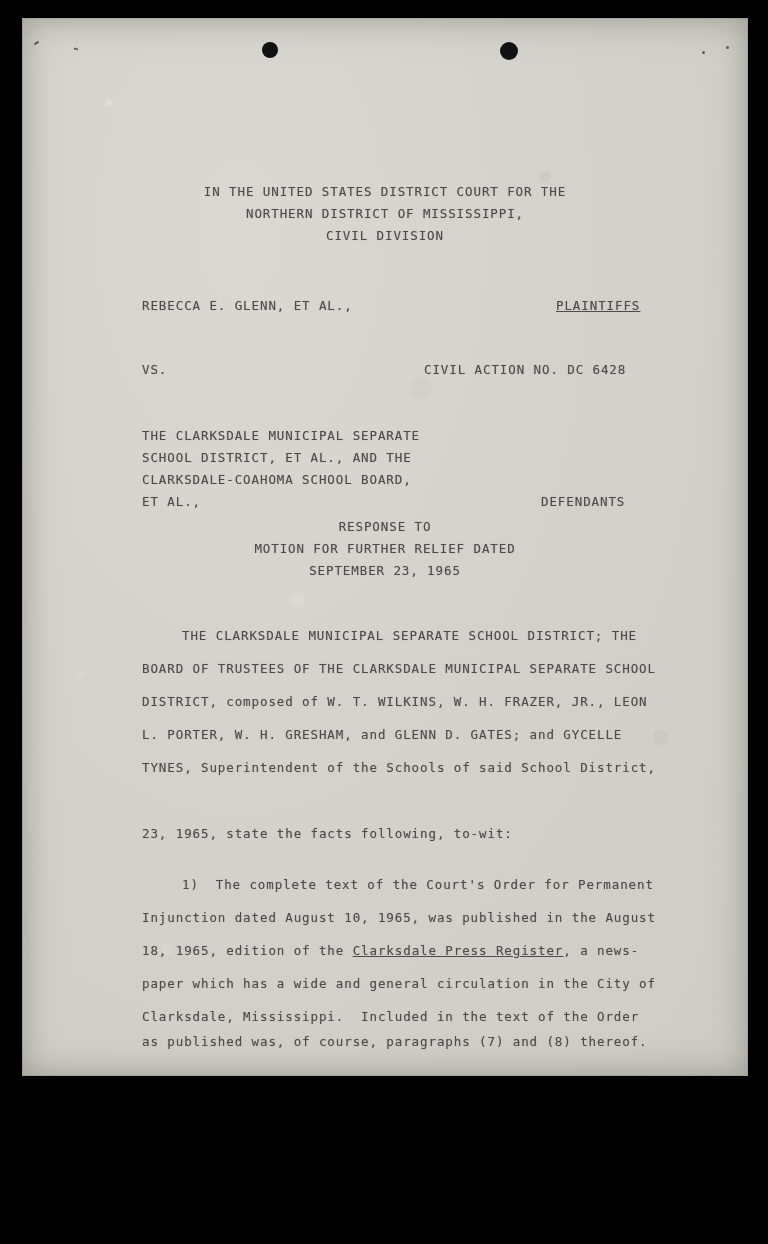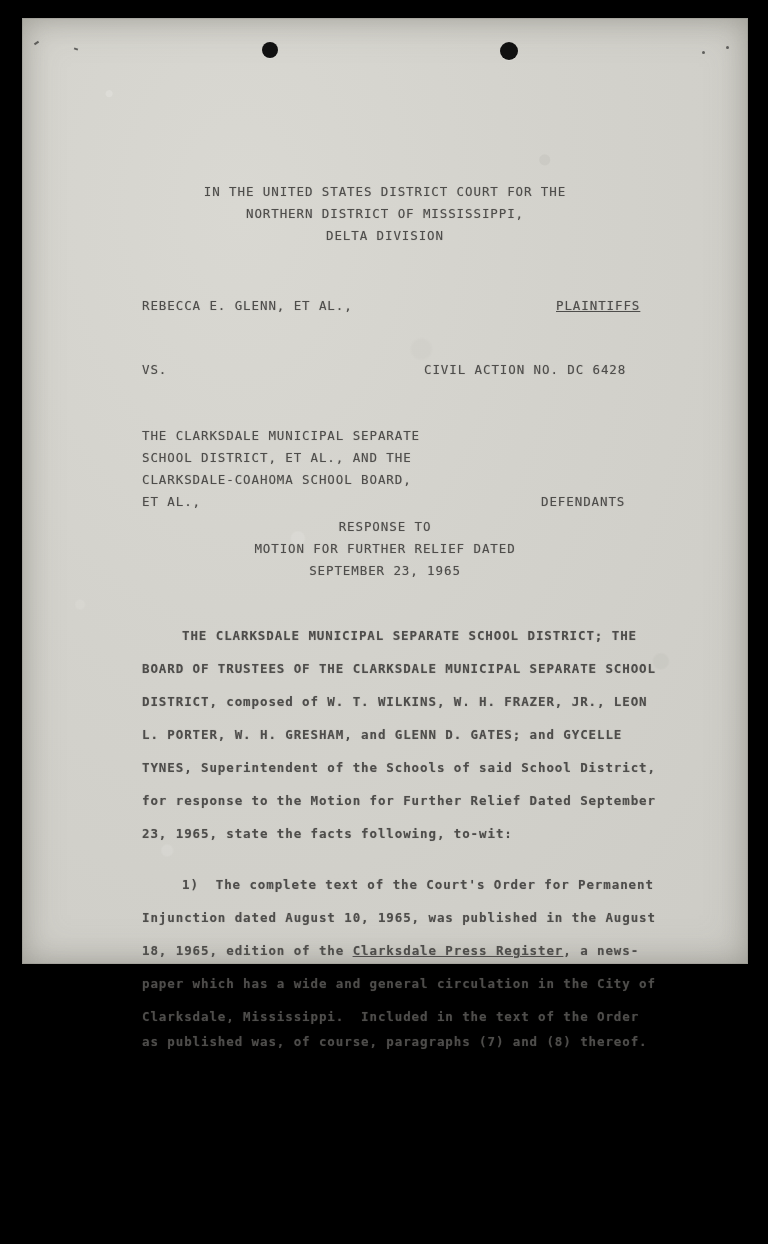--- a/index.html
+++ b/index.html
@@ -12,21 +12,21 @@
     height: 1244px;
     overflow: hidden;
     font-family: "DejaVu Sans Mono", monospace;
   }
 
   #page {
     position: absolute;
     left: 22px;
     top: 18px;
     width: 726px;
-    height: 946px;
+    height: 1058px;
     background:
       radial-gradient(ellipse at 30% 20%, #d9d8d2 0%, #d3d2cc 45%, #cdccc6 100%);
     box-shadow: inset 0 0 40px rgba(120,118,110,0.35);
   }
 
   
   #grain {
     position: absolute;
     inset: 0;
     pointer-events: none;
@@ -92,33 +92,33 @@
 
   .ctr {
     position: absolute;
     width: 726px;
     text-align: center;
     white-space: pre;
     text-shadow: 0 0 1px rgba(90,88,84,0.45);
   }
 
   .caption { font-size: 12.5px; }
-  .body    { font-size: 12.5px; font-weight: bold; }
+  .body    { font-size: 12.5px; }
   .ul { text-decoration: underline; }
 </style>
 </head>
 <body>
 
 <div id="page">
 
   <div id="doc">
 
     <div class="ctr caption" style="top:168px;">IN THE UNITED STATES DISTRICT COURT FOR THE</div>
     <div class="ctr caption" style="top:190px;">NORTHERN DISTRICT OF MISSISSIPPI,</div>
-    <div class="ctr caption" style="top:212px;">DELTA DIVISION</div>
+    <div class="ctr caption" style="top:212px;">CIVIL DIVISION</div>
 
     <div class="line caption" style="left:120px; top:282px;">REBECCA E. GLENN, ET AL.,</div>
     <div class="line caption" style="left:534px; top:282px;text-decoration:underline;">PLAINTIFFS</div>
 
     <div class="line caption" style="left:120px; top:346px;">VS.</div>
     <div class="line caption" style="left:402px; top:346px;">CIVIL ACTION NO. DC 6428</div>
 
     <div class="line caption" style="left:120px; top:412px;">THE CLARKSDALE MUNICIPAL SEPARATE</div>
     <div class="line caption" style="left:120px; top:434px;">SCHOOL DISTRICT, ET AL., AND THE</div>
     <div class="line caption" style="left:120px; top:456px;">CLARKSDALE-COAHOMA SCHOOL BOARD,</div>
@@ -127,21 +127,20 @@
 
     <div class="ctr caption" style="top:503px;">RESPONSE TO</div>
     <div class="ctr caption" style="top:525px;">MOTION FOR FURTHER RELIEF DATED</div>
     <div class="ctr caption" style="top:547px;">SEPTEMBER 23, 1965</div>
 
     <div class="line body" style="left:160px; top:612px;">THE CLARKSDALE MUNICIPAL SEPARATE SCHOOL DISTRICT; THE</div>
     <div class="line body" style="left:120px; top:678px;">DISTRICT, composed of W. T. WILKINS, W. H. FRAZER, JR., LEON</div>
     <div class="line body" style="left:120px; top:645px;">BOARD OF TRUSTEES OF THE CLARKSDALE MUNICIPAL SEPARATE SCHOOL</div>
     <div class="line body" style="left:120px; top:711px;">L. PORTER, W. H. GRESHAM, and GLENN D. GATES; and GYCELLE</div>
     <div class="line body" style="left:120px; top:744px;">TYNES, Superintendent of the Schools of said School District,</div>
-    <div class="line body" style="left:120px; top:777px;">for response to the Motion for Further Relief Dated September</div>
     <div class="line body" style="left:120px; top:810px;">23, 1965, state the facts following, to-wit:</div>
 
     <div class="line body" style="left:160px; top:861px;">1)  The complete text of the Court's Order for Permanent</div>
     <div class="line body" style="left:120px; top:894px;">Injunction dated August 10, 1965, was published in the August</div>
     <div class="line body" style="left:120px; top:927px;"><span>18, 1965, edition of the </span><span class="ul">Clarksdale Press Register</span><span>, a news-</span></div>
     <div class="line body" style="left:120px; top:993px;">Clarksdale, Mississippi.  Included in the text of the Order</div>
     <div class="line body" style="left:120px; top:960px;">paper which has a wide and general circulation in the City of</div>
     <div class="line body" style="left:120px; top:1018px;">as published was, of course, paragraphs (7) and (8) thereof.</div>
 
   </div>

